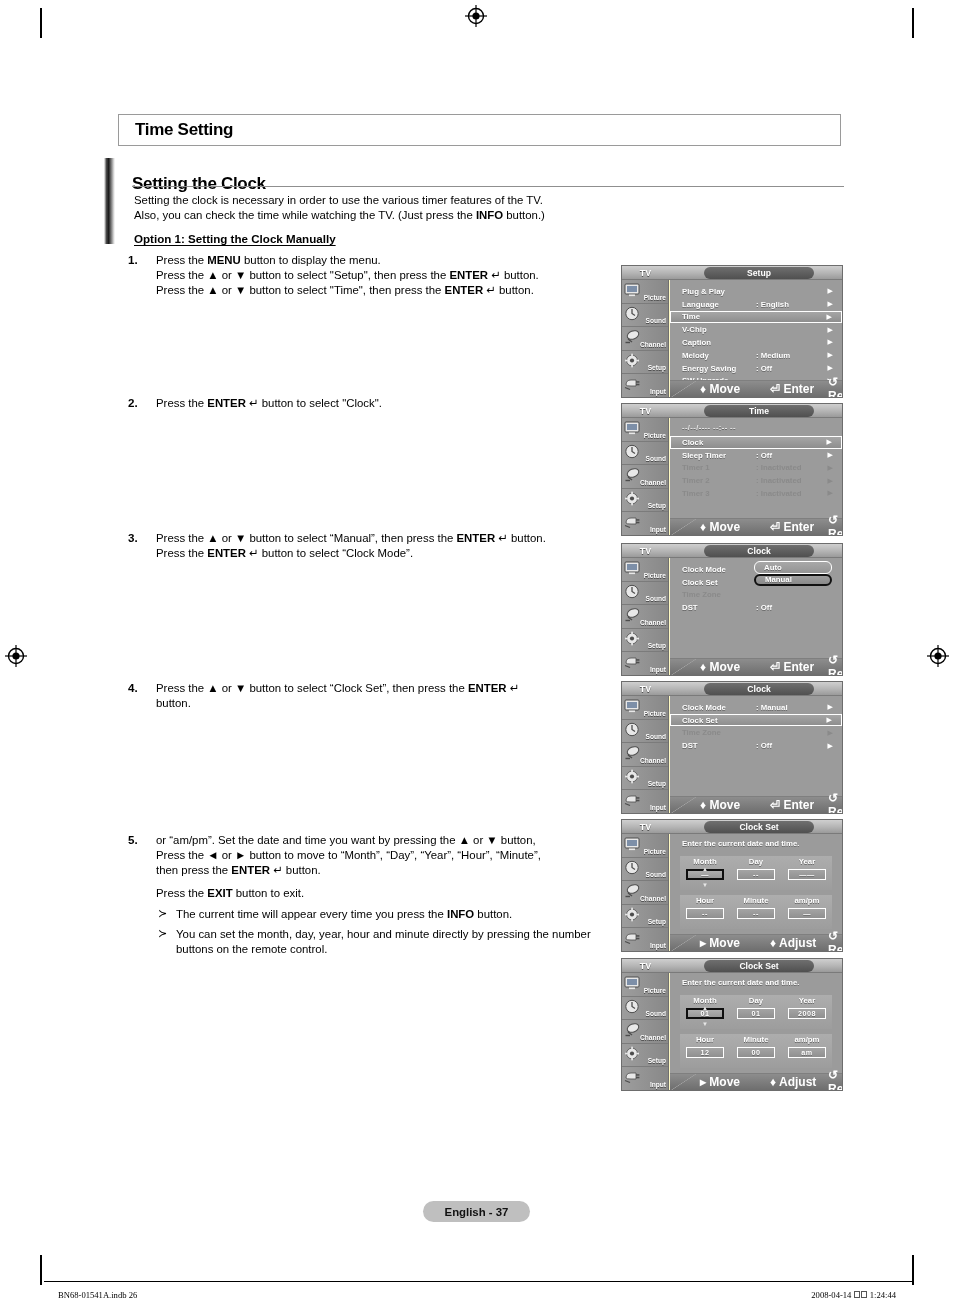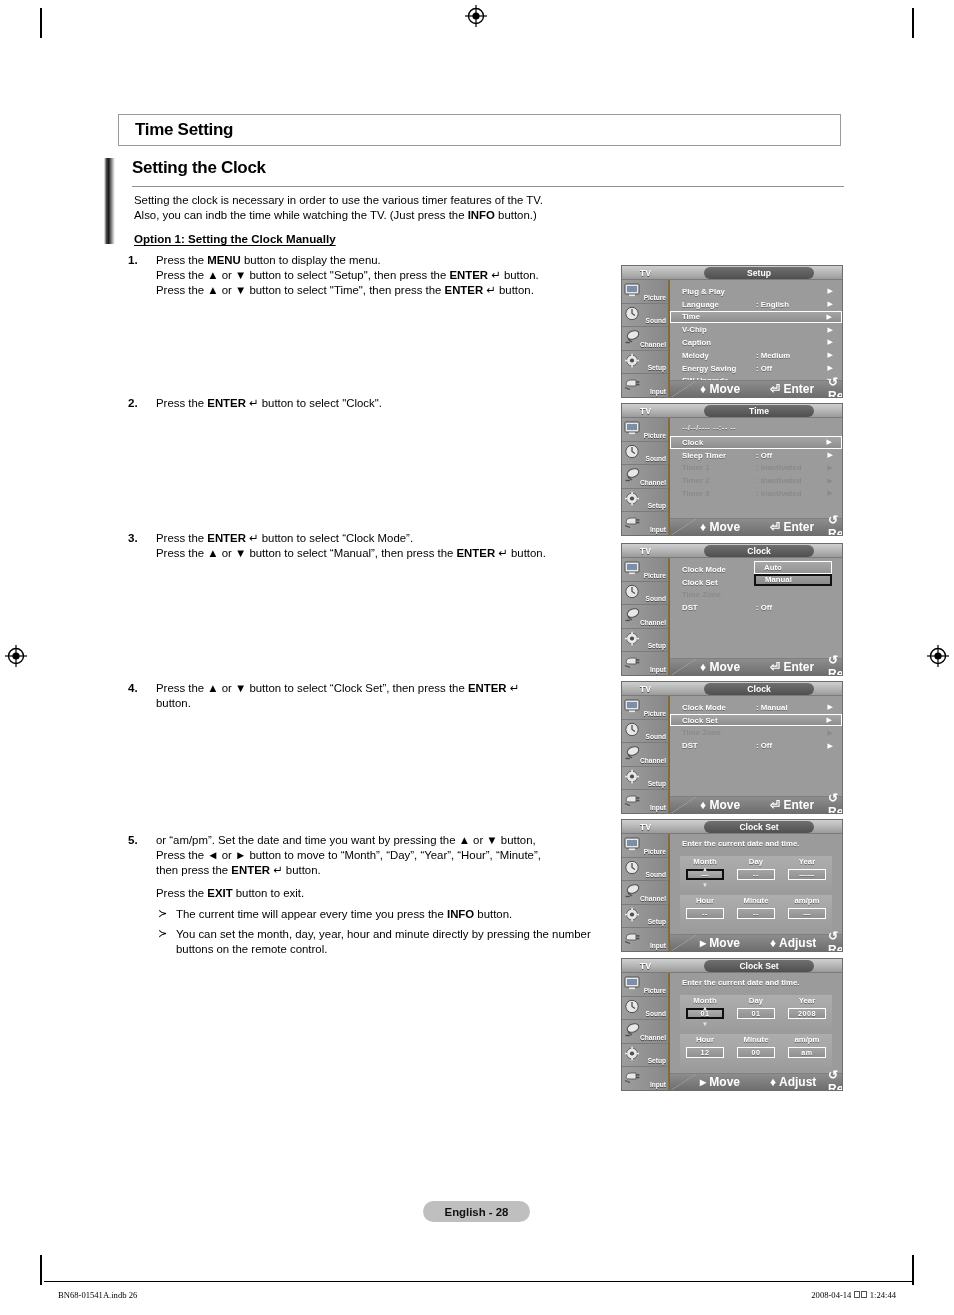--- a/index.html
+++ b/index.html
@@ -32,21 +32,21 @@
     font-size: 17px; font-weight: bold; letter-spacing: -0.3px;
     padding-left: 16px; color: #000;
   }
 
   .section-wrap { position: absolute; left: 104px; top: 158px; width: 740px; }
   .vbar {
     position: absolute; left: 0; top: 0; width: 11px; height: 86px;
     background: linear-gradient(to right, #ffffff 0%, #4a4a4a 22%, #1a1a1a 42%, #8c8c8c 70%, #d8d8d8 88%, #ffffff 100%);
   }
   .sec-title {
-    position: absolute; left: 28px; top: 0;
+    position: absolute; left: 28px; top: 16px;
     font-size: 17px; font-weight: bold; letter-spacing: -0.3px;
   }
   .sec-rule {
     position: absolute; left: 28px; top: 28px; width: 712px; height: 1px;
     background: #8f8f8f;
   }
   .sec-body {
     position: absolute; left: 30px; top: 35px; width: 700px;
     font-size: 11.4px; line-height: 14.6px;
   }
@@ -74,21 +74,21 @@
     font-size: 11.4px; line-height: 14.6px;
   }
   .bullet-row .bmk {
     position: absolute; left: 2px; top: -1px; font-size: 11px;
   }
 
   
   .osd {
     position: absolute; left: 621px; width: 222px; height: 133px;
     border: 1px solid #6d6d6d;
-    background: #a16207;
+    background: #fef9c3;
     font-family: "Liberation Sans", sans-serif;
     overflow: hidden;
   }
   .osd .topbar {
     position: relative; height: 14px;
     background: linear-gradient(to bottom, #cfcfcf 0%, #b4b4b4 55%, #9a9a9a 100%);
     border-bottom: 1px solid #7a7a7a;
   }
   .osd .tv-label {
     position: absolute; left: 0; top: 0; width: 47px; height: 14px;
@@ -169,21 +169,21 @@
   .osd .hintbar .slash {
     position: absolute; left: 0; top: 0; width: 26px; height: 17px;
     background: linear-gradient(to bottom right, transparent 48%, #a3a3a3 50%, transparent 52%);
   }
 
   
   .dd { position: absolute; }
   .dd .opt {
     width: 78px; height: 12.5px;
     display: flex; align-items: center; padding-left: 9px;
-    font-size: 7.8px; font-weight: bold;
+    font-size: 7.8px; font-weight: bold; border-radius: 6px;
   }
   .dd .opt.a {
     border: 1px solid #ffffff;
     background: linear-gradient(to bottom, #a8a8a8, #949494);
     color: #ffffff; text-shadow: 0 1px 0 #6a6a6a;
   }
   .dd .opt.b {
     border: 2px solid #111111;
     background: linear-gradient(to bottom, #9d9d9d, #8a8a8a);
     color: #ffffff; text-shadow: 0 1px 0 #6a6a6a;
@@ -291,21 +291,21 @@
   <div class="title-box">
     <div class="txt">Time Setting</div>
   </div>
 
   <div class="section-wrap">
     <div class="vbar"></div>
     <div class="sec-title">Setting the Clock</div>
     <div class="sec-rule"></div>
     <div class="sec-body">
       <div>Setting the clock is necessary in order to use the various timer features of the TV.</div>
-      <div><span>Also, you can indb the time while watching the TV. (Just press the </span><b>INFO</b><span> button.)</span></div>
+      <div><span>Also, you can check the time while watching the TV. (Just press the </span><b>INFO</b><span> button.)</span></div>
     </div>
     <div class="opt-head">Option 1: Setting the Clock Manually</div>
   </div>
 
   <div class="steps">
     <div class="step" id="step0" style="top:0px;">
         <div class="num">1.</div>
         <div class="body">
           <p>Press the <b>MENU</b> button to display the menu.</p>
           <p>Press the ▲ or ▼ button to select "Setup", then press the <b>ENTER</b> ↵ button.</p>
@@ -314,22 +314,22 @@
       </div>
     <div class="step" id="step1" style="top:143px;">
         <div class="num">2.</div>
         <div class="body">
           <p>Press the <b>ENTER</b> ↵ button to select "Clock".</p>
         </div>
       </div>
     <div class="step" id="step2" style="top:278px;">
         <div class="num">3.</div>
         <div class="body">
+          <p>Press the ▲ or ▼ button to select “Manual”, then press the <b>ENTER</b> ↵ button.</p>
           <p>Press the <b>ENTER</b> ↵ button to select “Clock Mode”.</p>
-          <p>Press the ▲ or ▼ button to select “Manual”, then press the <b>ENTER</b> ↵ button.</p>
         </div>
       </div>
     <div class="step" id="step3" style="top:428px;">
         <div class="num">4.</div>
         <div class="body">
           <p>Press the ▲ or ▼ button to select “Clock Set”, then press the <b>ENTER</b> ↵</p>
           <p>button.</p>
         </div>
       </div>
     <div class="step" id="step4" style="top:580px;">
@@ -892,21 +892,21 @@
         </div>
       </div>
       <div class="hintbar">
         <span class="slash"></span>
         <span class="sk h1">▸ Move</span>
         <span class="sk h2">♦ Adjust</span>
         <span class="sk h3">↺ Return</span>
       </div>
     </div>
 
-  <div class="pagebadge">English - 28</div>
+  <div class="pagebadge">English - 37</div>
   <div class="footline"></div>
   <div class="foot-l">BN68-01541A.indb  26</div>
   <div class="foot-r">
     <span>2008-04-14</span>
     <span class="boxglyph"></span><span class="boxglyph"></span>
     <span>1:24:44</span>
   </div>
 </div>
 
 </body></html>

